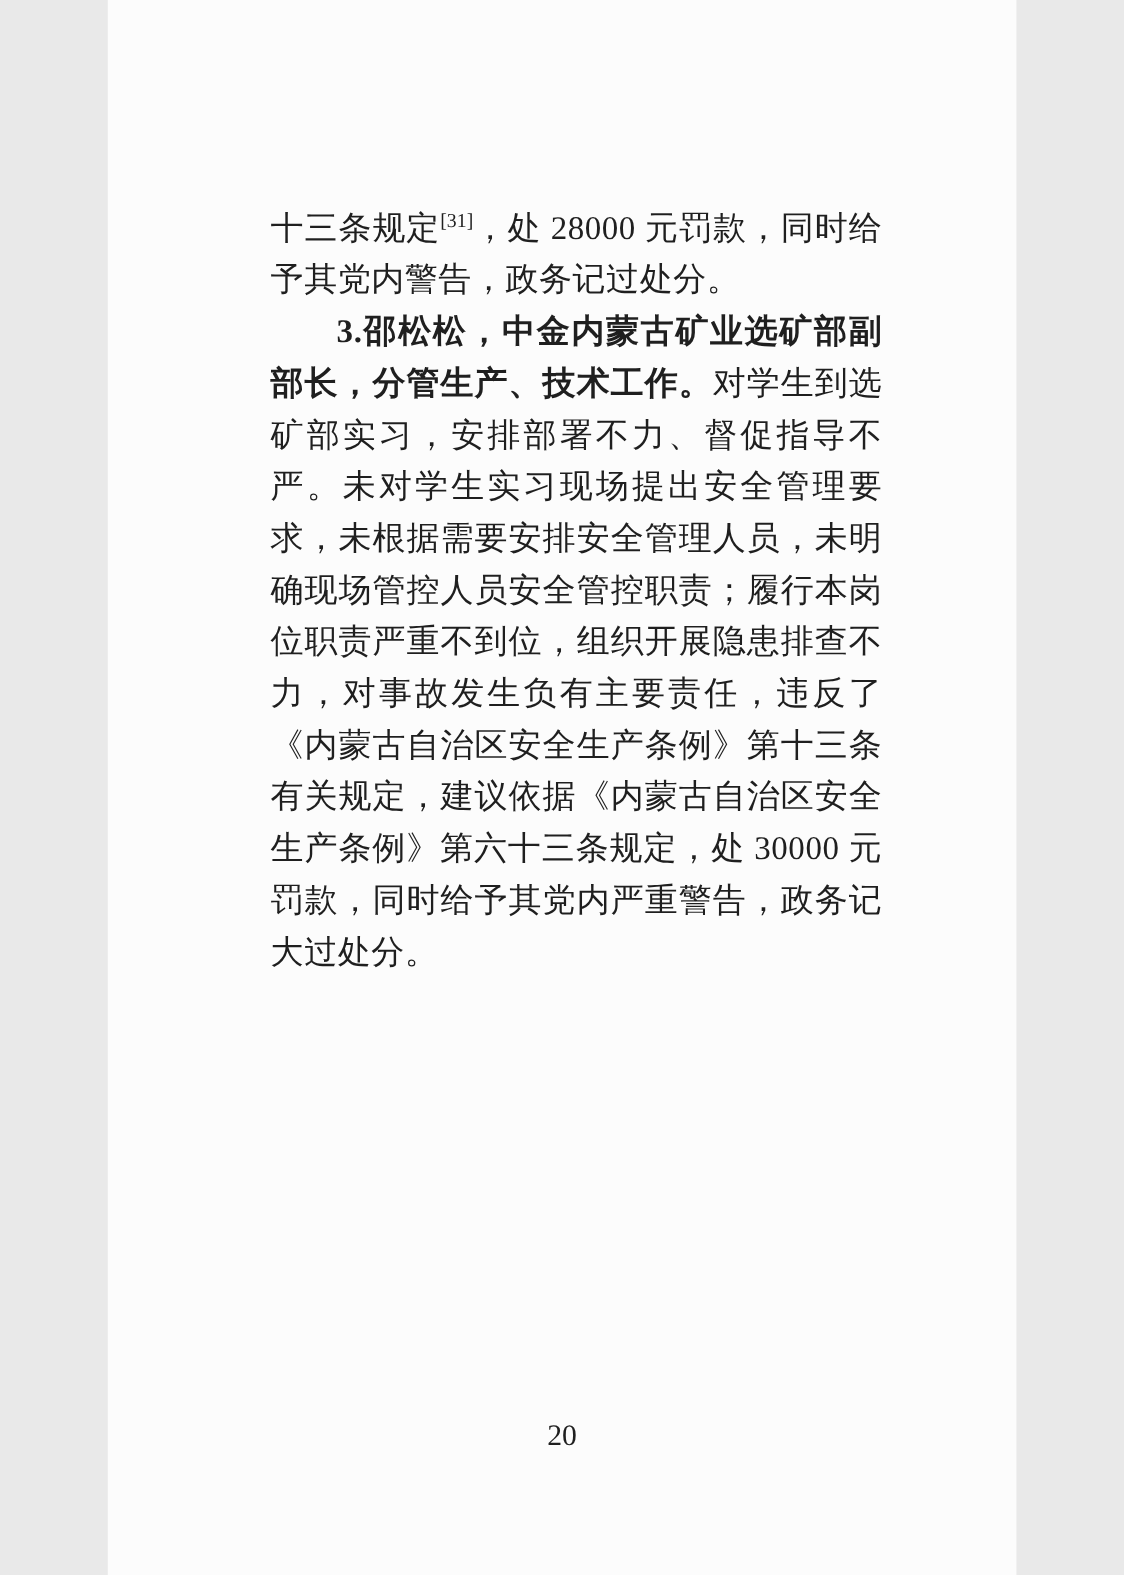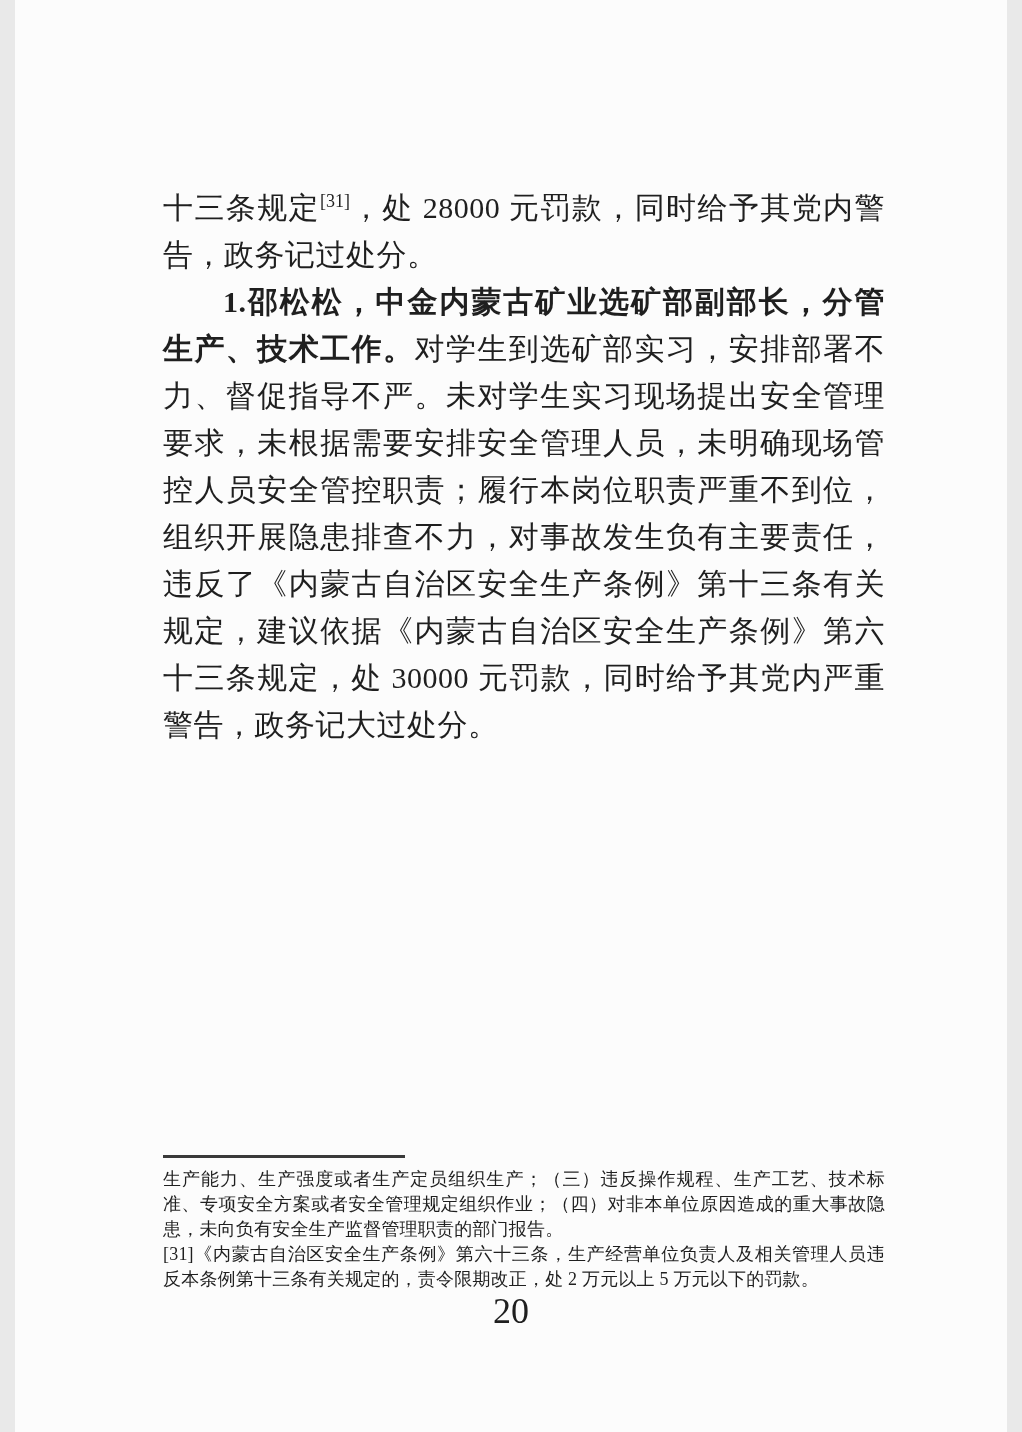--- a/index.html
+++ b/index.html
@@ -4,21 +4,21 @@
 <style>
   :root{
     --bg:#fcfcfc;
     --text:#1f1f1f;
     --rule:#3a3a3a;
   }
   html,body{margin:0;padding:0;}
   body{background:#e9e9e9;}
   .page{
     position:relative;
-    width:992px;
+    width:826px;
     height:1432px;
     margin:0 auto;
     background:var(--bg);
     color:var(--text);
     font-family:"Liberation Serif","DejaVu Serif",serif;
     overflow:hidden;
   }
   .body-text{
     position:absolute;
     left:148px;
@@ -63,39 +63,34 @@
     line-height:25px;
     text-align:justify;
     letter-spacing:0.2px;
   }
   .page-number{
     position:absolute;
     top:1290px;
     left:0;
     width:100%;
     text-align:center;
-    font-size:36px;
+    font-size:27px;
   }
 </style>
 </head>
 <body>
 
 <div class="page">
 
   <div class="body-text">
 
     <p class="para no-indent"><span>十三条规定</span><sup class="fn-ref">[31]</sup><span>，处 28000 元罚款，同时给予其党内警告，政务记过处分。</span></p>
 
 
-    <p class="para"><strong class="lead">1.邵松松，中金内蒙古矿业选矿部副部长，分管生产、技术工作。</strong><span>对学生到选矿部实习，安排部署不力、督促指导不严。未对学生实习现场提出安全管理要求，未根据需要安排安全管理人员，未明确现场管控人员安全管控职责；履行本岗位职责严重不到位，组织开展隐患排查不力，对事故发生负有主要责任，违反了《内蒙古自治区安全生产条例》第十三条有关规定，建议依据《内蒙古自治区安全生产条例》第六十三条规定，处 30000 元罚款，同时给予其党内严重警告，政务记大过处分。</span></p>
+    <p class="para"><strong class="lead">3.邵松松，中金内蒙古矿业选矿部副部长，分管生产、技术工作。</strong><span>对学生到选矿部实习，安排部署不力、督促指导不严。未对学生实习现场提出安全管理要求，未根据需要安排安全管理人员，未明确现场管控人员安全管控职责；履行本岗位职责严重不到位，组织开展隐患排查不力，对事故发生负有主要责任，违反了《内蒙古自治区安全生产条例》第十三条有关规定，建议依据《内蒙古自治区安全生产条例》第六十三条规定，处 30000 元罚款，同时给予其党内严重警告，政务记大过处分。</span></p>
 
 
   </div>
 
-  <div class="footnote-area">
-    <div class="footnote-rule"></div>
-    <p class="footnote">生产能力、生产强度或者生产定员组织生产；（三）违反操作规程、生产工艺、技术标准、专项安全方案或者安全管理规定组织作业；（四）对非本单位原因造成的重大事故隐患，未向负有安全生产监督管理职责的部门报告。</p>
-    <p class="footnote">[31]《内蒙古自治区安全生产条例》第六十三条，生产经营单位负责人及相关管理人员违反本条例第十三条有关规定的，责令限期改正，处 2 万元以上 5 万元以下的罚款。</p>
-  </div>
 
   <div class="page-number">20</div>
 
 </div>
 
 </body></html>

